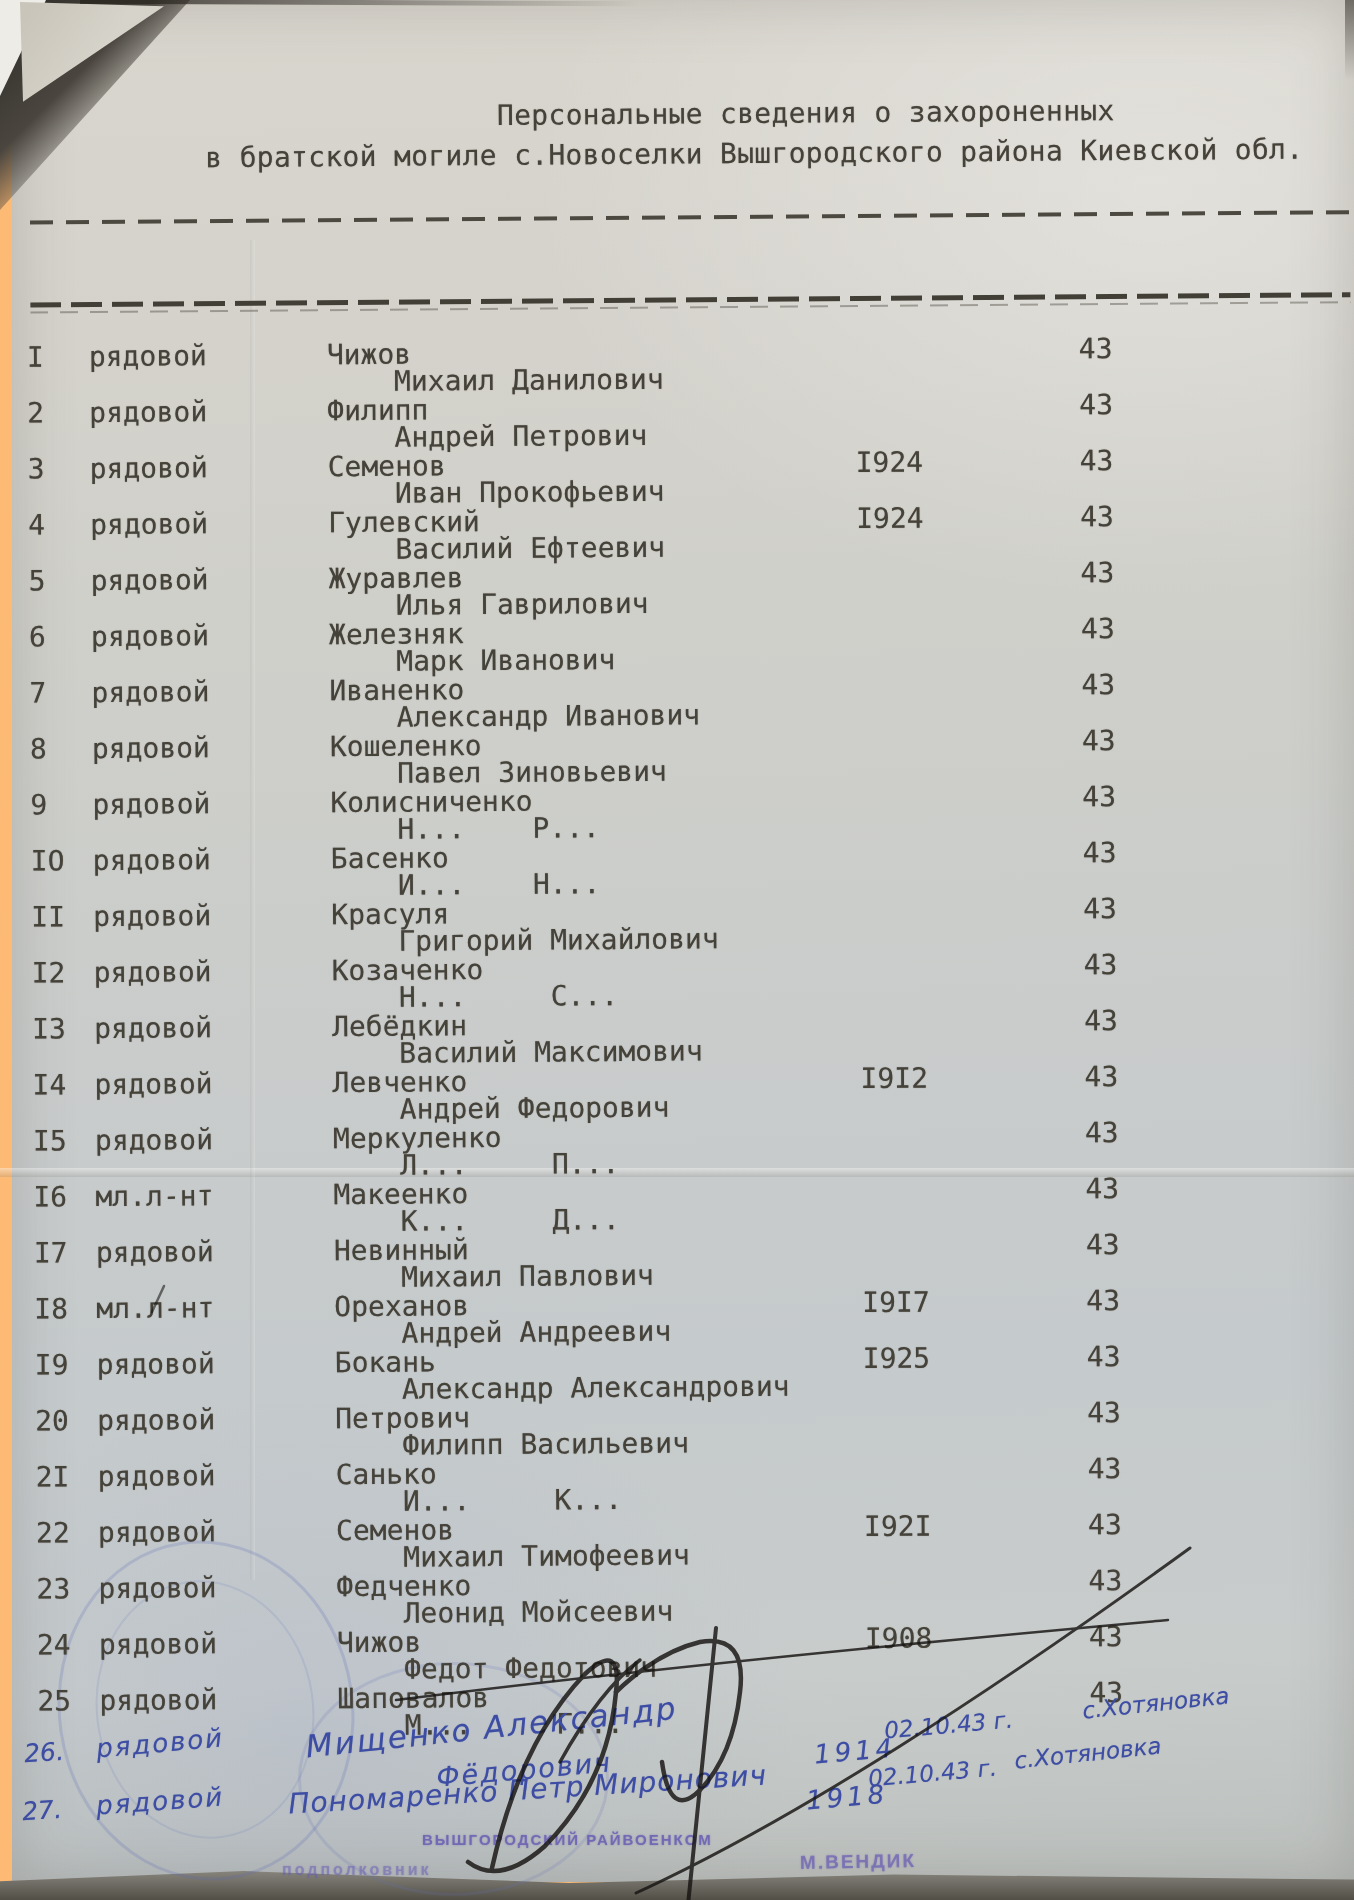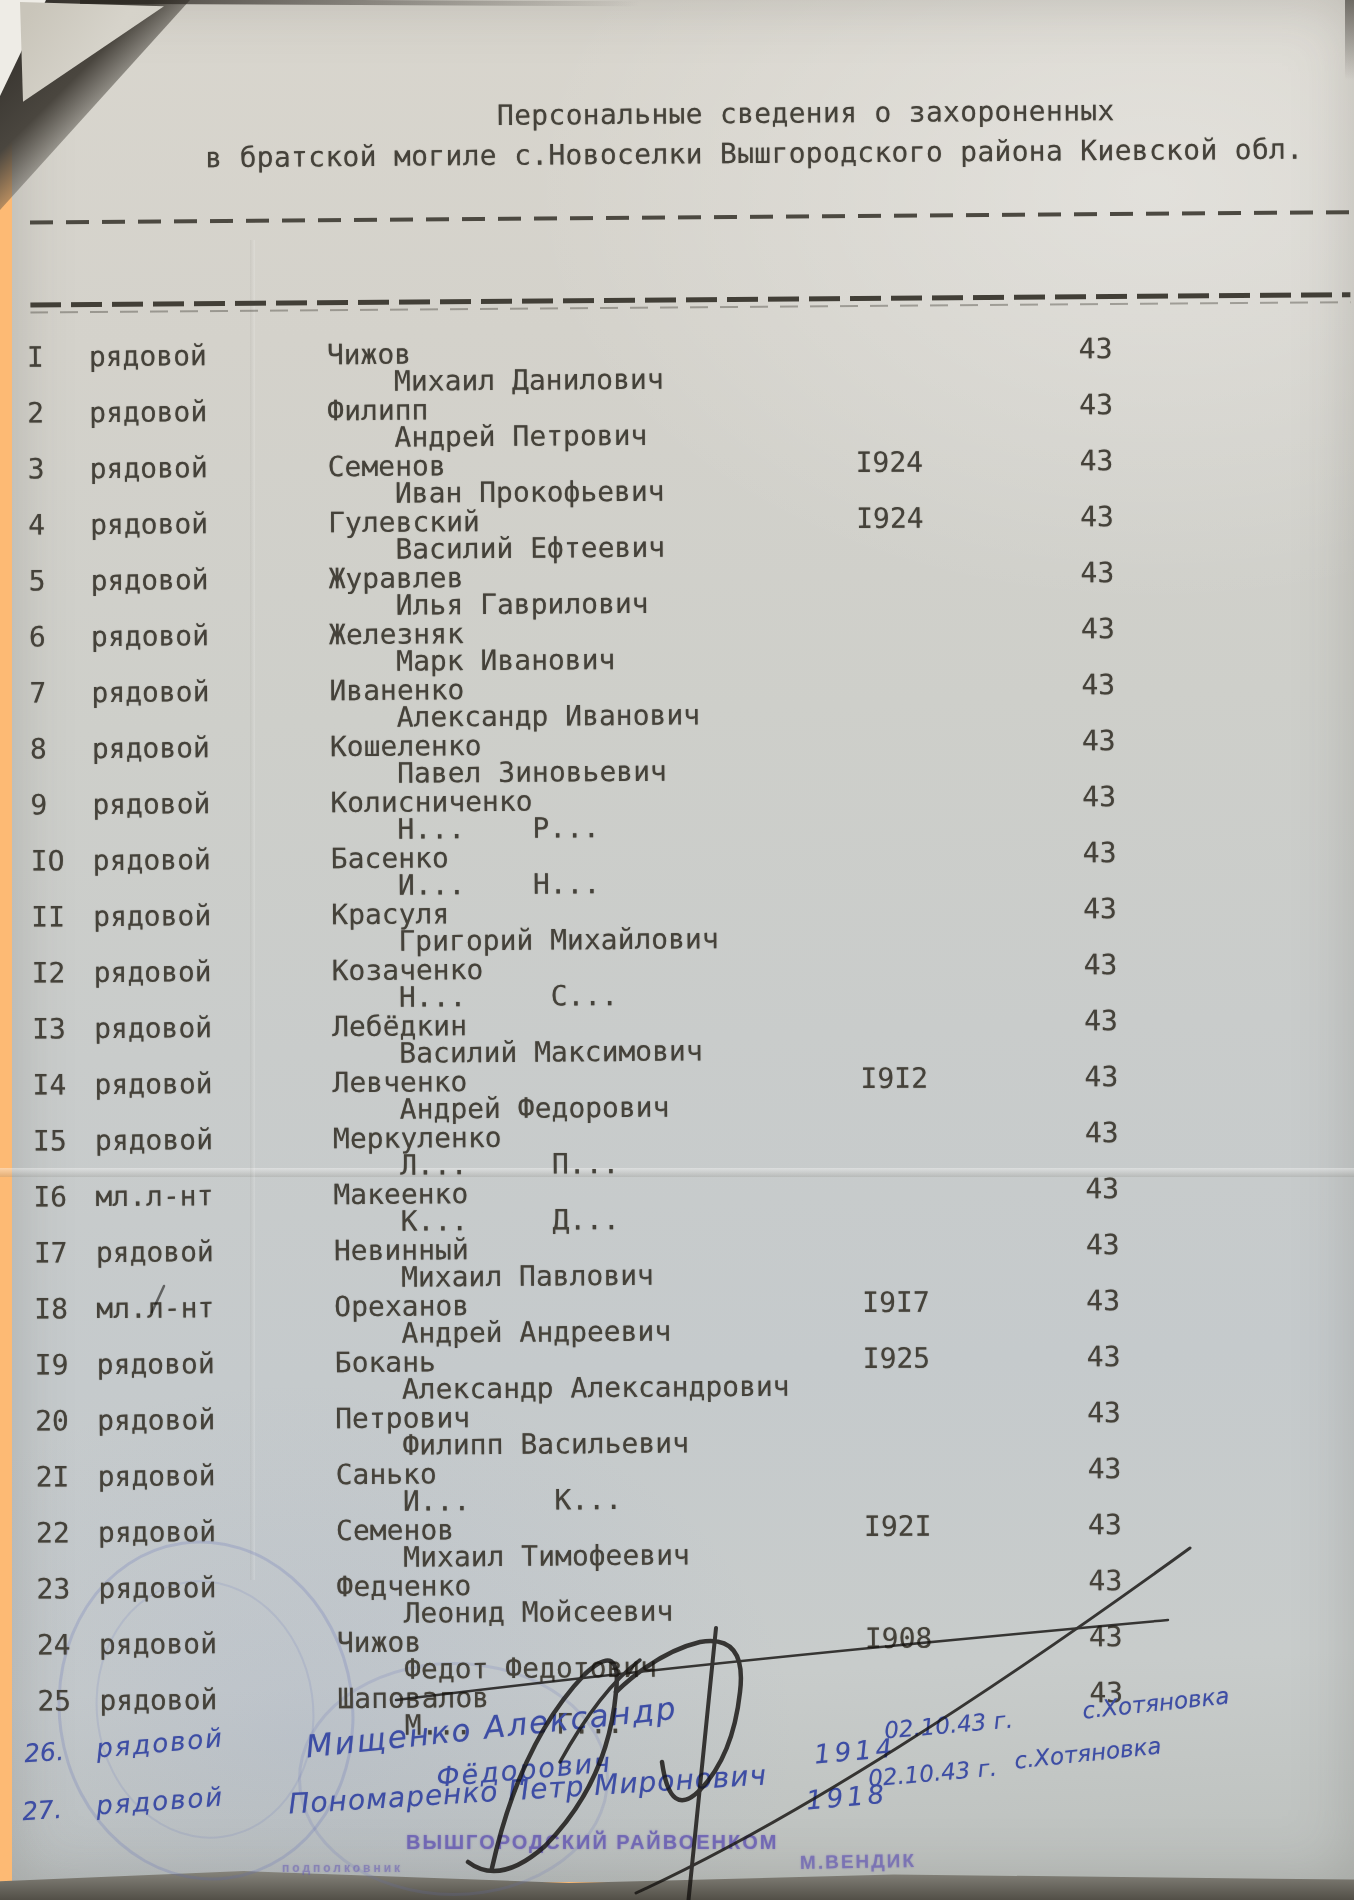--- a/index.html
+++ b/index.html
@@ -310,22 +310,22 @@
   <div class="hand" style="left:884px;top:1714px;font-size:23px;transform:rotate(-5deg);">02.10.43 г.</div>
   <div class="hand" style="left:1082px;top:1692px;font-size:23px;transform:rotate(-6deg);">с.Хотяновка</div>
 
   <div class="hand" style="left:22px;top:1798px;font-size:25px;transform:rotate(-4deg);">27.</div>
   <div class="hand" style="left:96px;top:1788px;font-size:26px;transform:rotate(-4deg);letter-spacing:2px;">рядовой</div>
   <div class="hand" style="left:288px;top:1776px;font-size:28px;transform:rotate(-3.5deg);letter-spacing:1px;">Пономаренко Петр Миронович</div>
   <div class="hand" style="left:806px;top:1784px;font-size:26px;transform:rotate(-5deg);letter-spacing:4px;">1918</div>
   <div class="hand" style="left:868px;top:1762px;font-size:23px;transform:rotate(-5deg);">02.10.43 г.</div>
   <div class="hand" style="left:1014px;top:1742px;font-size:23px;transform:rotate(-6deg);">с.Хотяновка</div>
 
-  <div class="stamp-text" style="left:406px;top:1832px;font-size:20px;letter-spacing:2px;">ВЫШГОРОДСКИЙ РАЙВОЕНКОМ</div>
-  <div class="stamp-text" style="left:282px;top:1862px;font-size:12px;letter-spacing:3px;opacity:.65;">подполковник</div>
+  <div class="stamp-text" style="left:422px;top:1832px;font-size:15px;letter-spacing:2px;">ВЫШГОРОДСКИЙ РАЙВОЕНКОМ</div>
+  <div class="stamp-text" style="left:282px;top:1862px;font-size:16px;letter-spacing:3px;opacity:.65;">подполковник</div>
   <div class="stamp-text" style="left:800px;top:1852px;font-size:19px;letter-spacing:2px;transform:rotate(-1deg);opacity:.85;">М.ВЕНДИК</div>
 
   <svg id="sig-svg" width="1354" height="1900" viewBox="0 0 1354 1900" xmlns="http://www.w3.org/2000/svg">
     <g fill="none" stroke="#161412" stroke-linecap="round" opacity="0.82">
       <path d="M 636 1893 Q 850 1795 1190 1548" stroke-width="3"></path>
       <path d="M 396 1700 Q 700 1662 1168 1620" stroke-width="2.5"></path>
       <path d="M 492 1868 Q 520 1742 585 1674 Q 622 1640 616 1692 Q 608 1782 545 1846 Q 500 1886 468 1862" stroke-width="4.5"></path>
       <path d="M 616 1692 Q 658 1652 700 1642 Q 747 1634 740 1692 Q 733 1756 700 1790 Q 670 1820 662 1762" stroke-width="4.5"></path>
       <path d="M 716 1628 Q 702 1770 688 1905" stroke-width="4"></path>
       <path d="M 560 1762 Q 600 1690 640 1660" stroke-width="3.5"></path>

